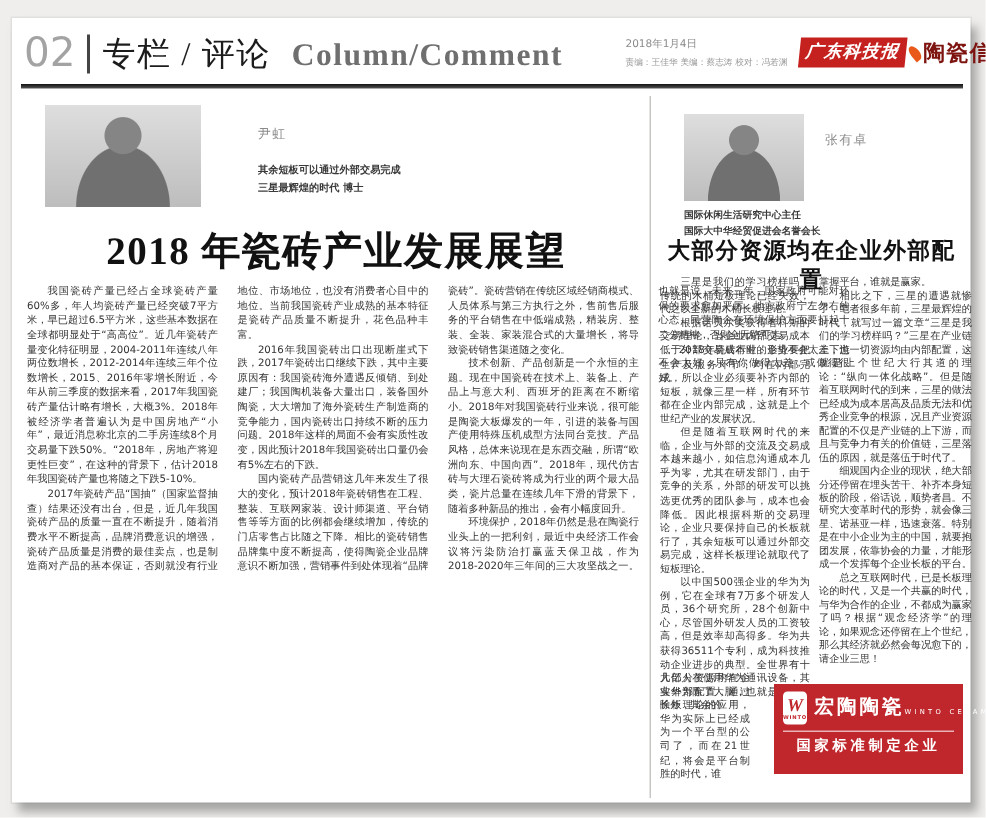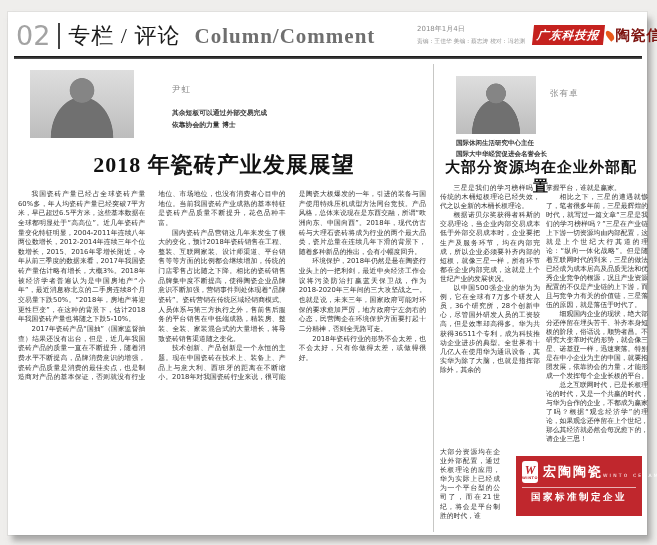--- a/index.html
+++ b/index.html
@@ -36,21 +36,21 @@
   .v-divider{position:absolute;left:425px;top:52px;width:1px;height:468px;background:#c7c7c5;}
   
   .photo{position:absolute;background:
       radial-gradient(circle at 50% 30%, #858585 0 17%, rgba(0,0,0,0) 18%),
       radial-gradient(ellipse at 50% 100%, #707070 0 42%, rgba(0,0,0,0) 43%),
       linear-gradient(#dedede,#bdbdbd);}
   .author-name{position:absolute;font-size:8.5px;color:#8a8a8a;letter-spacing:1px;}
   .author-titles{position:absolute;font-size:6.8px;font-weight:bold;color:#3a3a3a;line-height:1.7;}
   
   .headline-left{position:absolute;left:10px;top:138px;width:412px;text-align:center;
-    font-family:"Liberation Serif",serif;font-weight:bold;font-size:22px;color:#111;letter-spacing:1px;}
+    font-family:"Liberation Serif",serif;font-weight:bold;font-size:26px;color:#111;letter-spacing:1px;}
   .headline-right{position:absolute;left:430px;top:146px;width:206px;text-align:center;
     font-family:"Liberation Serif",serif;font-weight:bold;font-size:15px;color:#111;letter-spacing:1px;}
   
   .body-left{
     position:absolute;left:10px;top:178px;width:408px;height:200px;
     column-count:3;column-gap:13px;
     font-size:6.8px;line-height:1.42;color:#333;text-align:justify;
     font-family:"DejaVu Sans",sans-serif;
   }
   .body-left p,.rt-col p{margin:0;text-indent:2em;}
@@ -94,44 +94,46 @@
     <span class="masthead-brand">陶瓷信息</span>
   </div>
   <div class="hdr-rule"></div>
 
   <div class="v-divider"></div>
 
   <div class="photo" style="left:22px;top:58px;width:104px;height:68px;"></div>
   <div class="author-name" style="left:164px;top:72px;">尹虹</div>
   <div class="author-titles" style="left:164px;top:96px;">
       <div>其余短板可以通过外部交易完成</div>
-      <div>依靠协会的力量  博士</div>
+      <div>三星最辉煌的时代  博士</div>
     </div>
 
   <div class="headline-left">2018 年瓷砖产业发展展望</div>
   <div class="body-left">
       <p>我国瓷砖产量已经占全球瓷砖产量60%多，年人均瓷砖产量已经突破7平方米，早已超过6.5平方米，这些基本数据在全球都明显处于“高高位”。近几年瓷砖产量变化特征明显，2004-2011年连续八年两位数增长，2012-2014年连续三年个位数增长，2015、2016年零增长附近，今年从前三季度的数据来看，2017年我国瓷砖产量估计略有增长，大概3%。2018年被经济学者普遍认为是中国房地产“小年”，最近消息称北京的二手房连续8个月交易量下跌50%。“2018年，房地产将迎更性巨变”，在这种的背景下，估计2018年我国瓷砖产量也将随之下跌5-10%。</p>
       <p>2017年瓷砖产品“国抽”（国家监督抽查）结果还没有出台，但是，近几年我国瓷砖产品的质量一直在不断提升，随着消费水平不断提高，品牌消费意识的增强，瓷砖产品质量是消费的最佳卖点，也是制造商对产品的基本保证，否则就没有行业地位、市场地位，也没有消费者心目中的地位。当前我国瓷砖产业成熟的基本特征是瓷砖产品质量不断提升，花色品种丰富。</p>
+      <p>2016年我国瓷砖出口出现断崖式下跌，2017年瓷砖出口继续下跌，其中主要原因有：我国瓷砖海外遭遇反倾销、到处建厂；我国陶机装备大量出口，装备国外陶瓷，大大增加了海外瓷砖生产制造商的竞争能力，国内瓷砖出口持续不断的压力问题。2018年这样的局面不会有实质性改变，因此预计2018年我国瓷砖出口量仍会有5%左右的下跌。</p>
       <p>国内瓷砖产品营销这几年来发生了很大的变化，预计2018年瓷砖销售在工程、整装、互联网家装、设计师渠道、平台销售等等方面的比例都会继续增加，传统的门店零售占比随之下降。相比的瓷砖销售品牌集中度不断提高，使得陶瓷企业品牌意识不断加强，营销事件到处体现着“品牌瓷砖”。瓷砖营销在传统区域经销商模式、人员体系与第三方执行之外，售前售后服务的平台销售在中低端成熟，精装房、整装、全装、家装混合式的大量增长，将导致瓷砖销售渠道随之变化。</p>
       <p>技术创新、产品创新是一个永恒的主题。现在中国瓷砖在技术上、装备上、产品上与意大利、西班牙的距离在不断缩小。2018年对我国瓷砖行业来说，很可能是陶瓷大板爆发的一年，引进的装备与国产使用特殊压机成型方法同台竞技。产品风格，总体来说现在是东西交融，所谓“欧洲向东、中国向西”。2018年，现代仿古砖与大理石瓷砖将成为行业的两个最大品类，瓷片总量在连续几年下滑的背景下，随着多种新品的推出，会有小幅度回升。</p>
       <p>环境保护，2018年仍然是悬在陶瓷行业头上的一把利剑，最近中央经济工作会议将污染防治打赢蓝天保卫战，作为2018-2020年三年间的三大攻坚战之一。也就是说，未来三年，国家政府可能对环保的要求愈加严厉，地方政府宁左勿右的心态，民营陶企在环境保护方面要打起十二分精神，否则全无路可走。</p>
       <p>2018年瓷砖行业的形势不会太差，也不会太好，只有你做得太差，或做得很好。</p>
     </div>
 
   <div class="photo" style="left:448px;top:64px;width:80px;height:58px;"></div>
   <div class="author-name" style="left:542px;top:76px;">张有卓</div>
   <div class="author-titles" style="left:448px;top:126px;font-size:6.5px;">
       <div>国际休闲生活研究中心主任</div>
       <div>国际大中华经贸促进会名誉会长</div>
     </div>
 
   <div class="headline-right">大部分资源均在企业外部配置</div>
   <div class="rt-colA rt-col">
       <p>三星是我们的学习榜样吗，传统的木桶短板理论已经失效，代之以全新的木桶长板理论。</p>
       <p>根据诺贝尔奖获得者科斯的交易理论，当企业内部交易成本低于外部交易成本时，企业要把生产及服务环节，均在内部完成，所以企业必须要补齐内部的短板，就像三星一样，所有环节都在企业内部完成，这就是上个世纪产业的发展状况。</p>
+      <p>但是随着互联网时代的来临，企业与外部的交流及交易成本越来越小，如信息沟通成本几乎为零，尤其在研发部门，由于竞争的关系，外部的研发可以挑选更优秀的团队参与，成本也会降低。因此根据科斯的交易理论，企业只要保持自己的长板就行了，其余短板可以通过外部交易完成，这样长板理论就取代了短板理论。</p>
       <p>以中国500强企业的华为为例，它在全球有7万多个研发人员，36个研究所，28个创新中心，尽管国外研发人员的工资较高，但是效率却高得多。华为共获得36511个专利，成为科技推动企业进步的典型。全世界有十几亿人在使用华为通讯设备，其实华为除了大脑，也就是指挥部除外，其余的</p>
     </div>
   <div class="rt-colA-tail">大部分资源均在企业外部配置，通过长板理论的应用，华为实际上已经成为一个平台型的公司了，而在21世纪，将会是平台制胜的时代，谁</div>
   <div class="rt-colB rt-col">
     <p class="lead">掌握平台，谁就是赢家。</p>
     <span><p>相比之下，三星的遭遇就惨了，笔者很多年前，三星最辉煌的时代，就写过一篇文章“三星是我们的学习榜样吗？”三星在产业链上下游一切资源均由内部配置，这就是上个世纪大行其道的理论：“纵向一体化战略”。但是随着互联网时代的到来，三星的做法已经成为成本居高及品质无法和优秀企业竞争的根源，况且产业资源配置的不仅是产业链的上下游，而且与竞争力有关的价值链，三星落伍的原因，就是落伍于时代了。</p><p>细观国内企业的现状，绝大部分还停留在埋头苦干、补齐本身短板的阶段，俗话说，顺势者昌。不研究大变革时代的形势，就会像三星、诺基亚一样，迅速衰落。特别是在中小企业为主的中国，就要抱团发展，依靠协会的力量，才能形成一个发挥每个企业长板的平台。</p><p>总之互联网时代，已是长板理论的时代，又是一个共赢的时代，与华为合作的企业，不都成为赢家了吗？根据“观念经济学”的理论，如果观念还停留在上个世纪，那么其经济就必然会每况愈下的，请企业三思！</p></span>
   </div>
 
   <div class="logo-box">
     <div class="logo-top">

